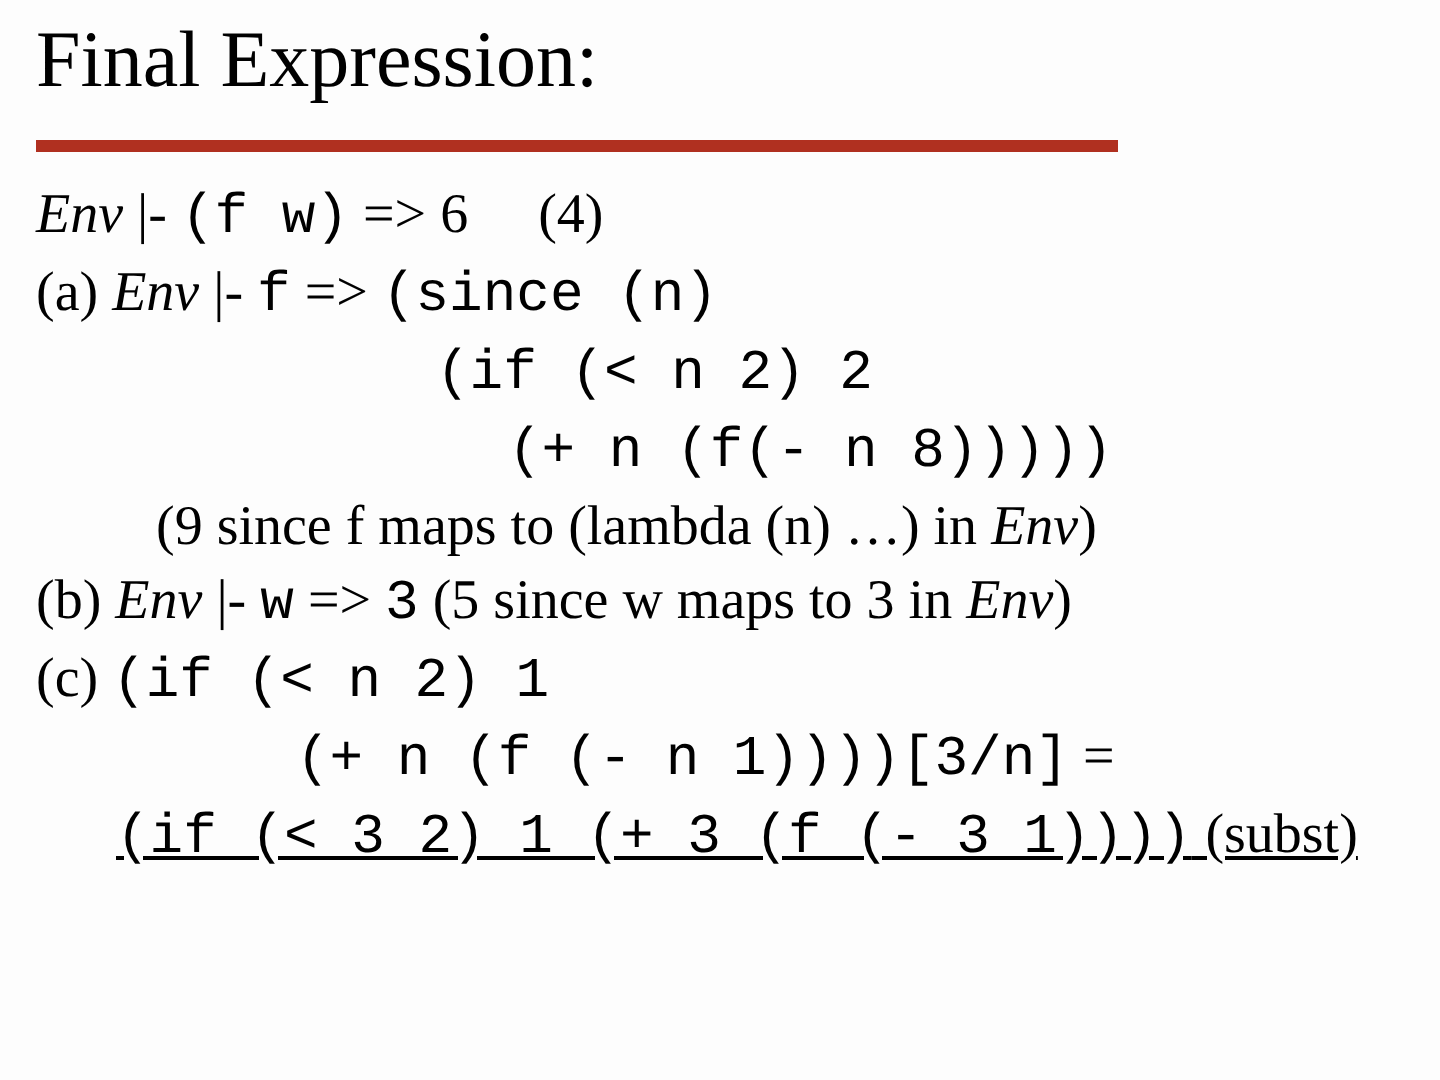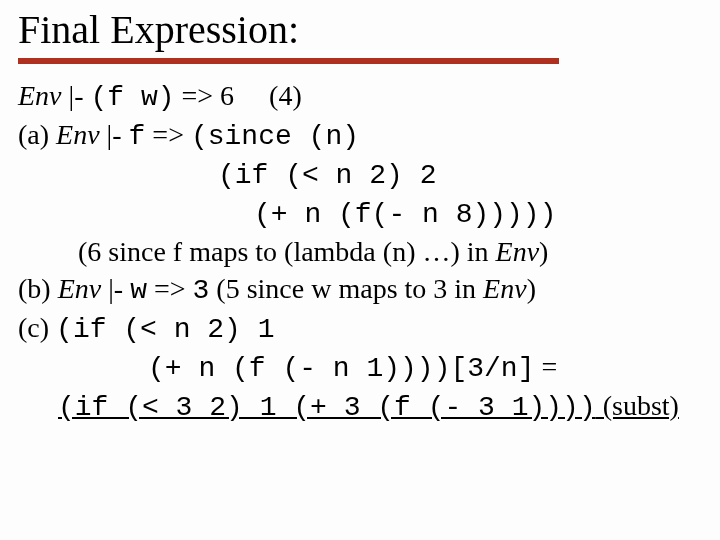--- a/index.html
+++ b/index.html
@@ -15,21 +15,21 @@
     padding: 8px 18px 0 18px;
     box-sizing: border-box;
   }
   .title {
     font-family: "Comic Sans MS", "Chalkboard", "Segoe Script", cursive;
     font-size: 40px;
     line-height: 1.1;
     color: #000;
     border-bottom: 6px solid #b03020;
     display: inline-block;
-    padding-bottom: 6px;
+    padding-bottom: 18px;
     padding-right: 260px; 
     margin-bottom: 14px;
     text-align: right;
   }
   .body {
     font-size: 28px;
     line-height: 1.32;
   }
   .i { font-style: italic; }
   .tt { font-family: "Courier New", Courier, monospace; }
@@ -60,21 +60,21 @@
 
     <div class="indent1">
       <span class="tt">(if (&lt; n 2) 2</span>
     </div>
 
     <div class="indent1b">
       <span class="tt">(+ n (f(- n 8)))))</span>
     </div>
 
     <div class="indent2">
-      <span>(6 since f maps to (lambda (n) …) in </span><span class="i">Env</span><span>)</span>
+      <span>(9 since f maps to (lambda (n) …) in </span><span class="i">Env</span><span>)</span>
     </div>
 
     <div>
       <span>(b) </span><span class="i">Env</span><span> |- </span><span class="tt">w</span><span> =&gt; </span><span class="tt">3</span><span>  (5 since w maps to 3 in </span><span class="i">Env</span><span>)</span>
     </div>
 
     <div>
       <span>(c) </span><span class="tt">(if (&lt; n 2) 1</span>
     </div>
 

